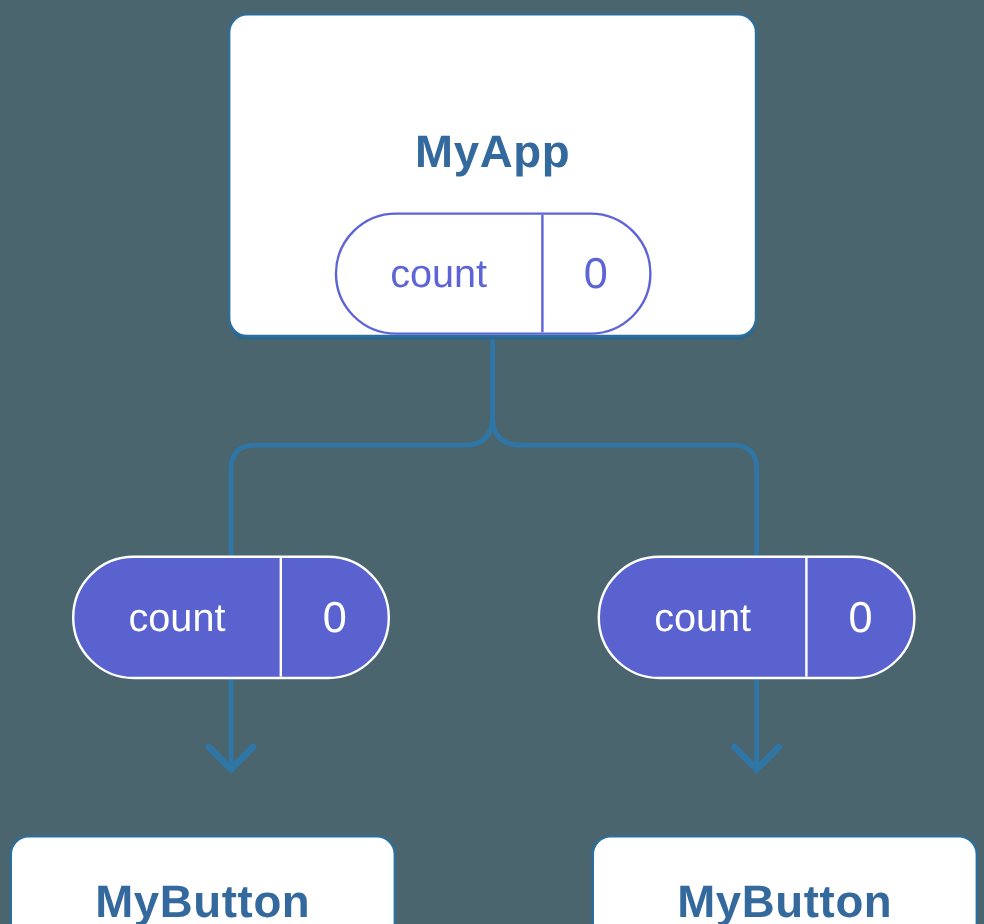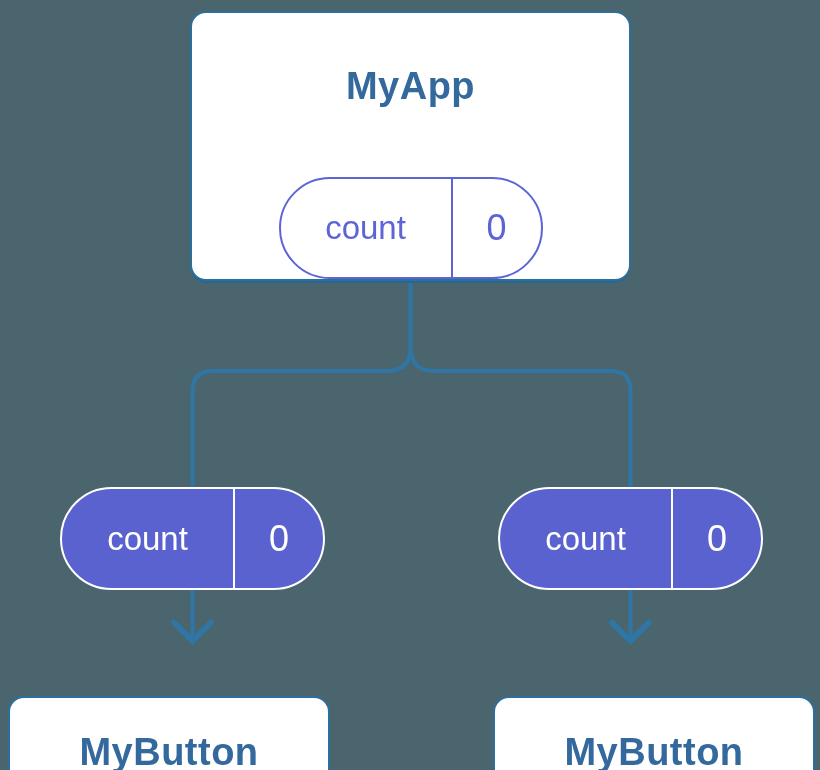--- a/index.html
+++ b/index.html
@@ -39,37 +39,36 @@
   .node{
     position:absolute;z-index:2;
     background:var(--node-fill);
     border:2px solid var(--node-border);
     border-radius:16px;
     box-shadow:0 3px 0 -1px var(--node-shadow);
     display:flex;align-items:center;justify-content:center;
   }
   .app-node{
     left:190px;top:11px;width:441px;height:270px;
-    flex-direction:column;justify-content:space-between;
-    padding-top:52px;gap:28px;
+    flex-direction:column;justify-content:flex-end;
+    padding-top:24px;gap:28px;
   }
   .node-title{
     font-size:38px;font-weight:700;
     color:var(--node-text);
     letter-spacing:0.5px;
   }
   .button-node{width:322px;height:112px;margin-top:48px;}
   .button-node.left{left:8px;top:648px;}
   .button-node.right{left:493px;top:648px;}
   .pill{
     display:flex;align-items:stretch;
     border-radius:60px;
     overflow:hidden;
     z-index:2;
-    margin-top:24px;
   }
   .pill-outline{
     width:264px;height:102px;
     background:var(--node-fill);
     border:2px solid var(--pill-outline);
     color:var(--pill-outline);
   }
   .pill-solid{
     position:absolute;
     width:265px;height:103px;

